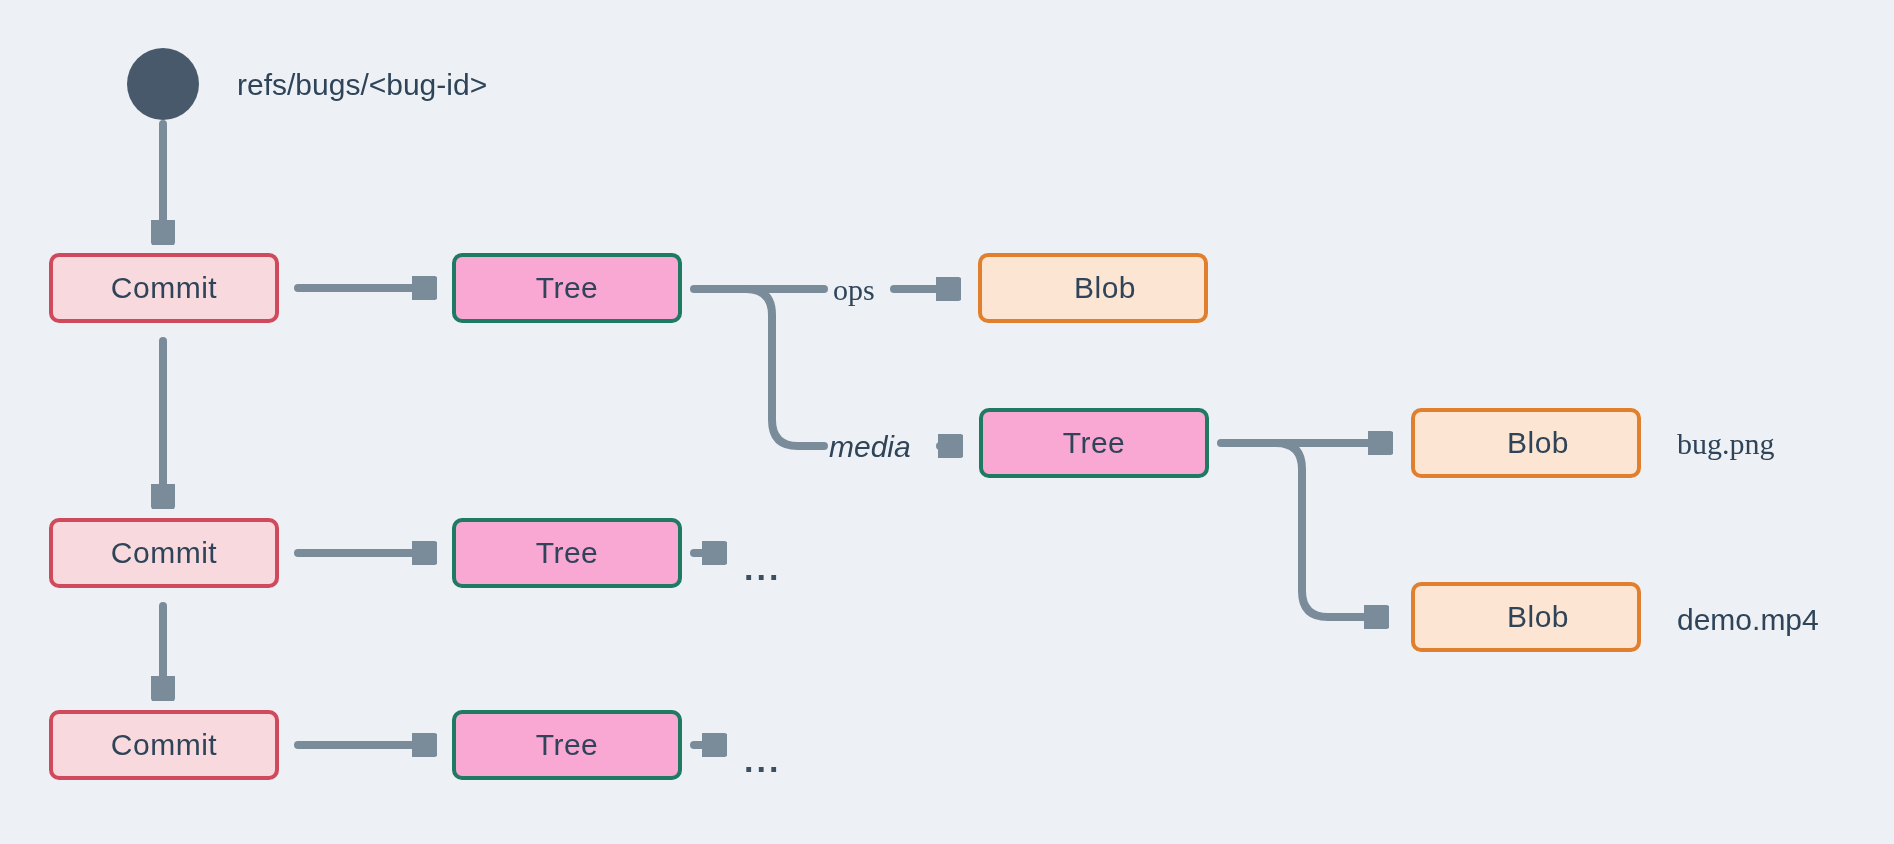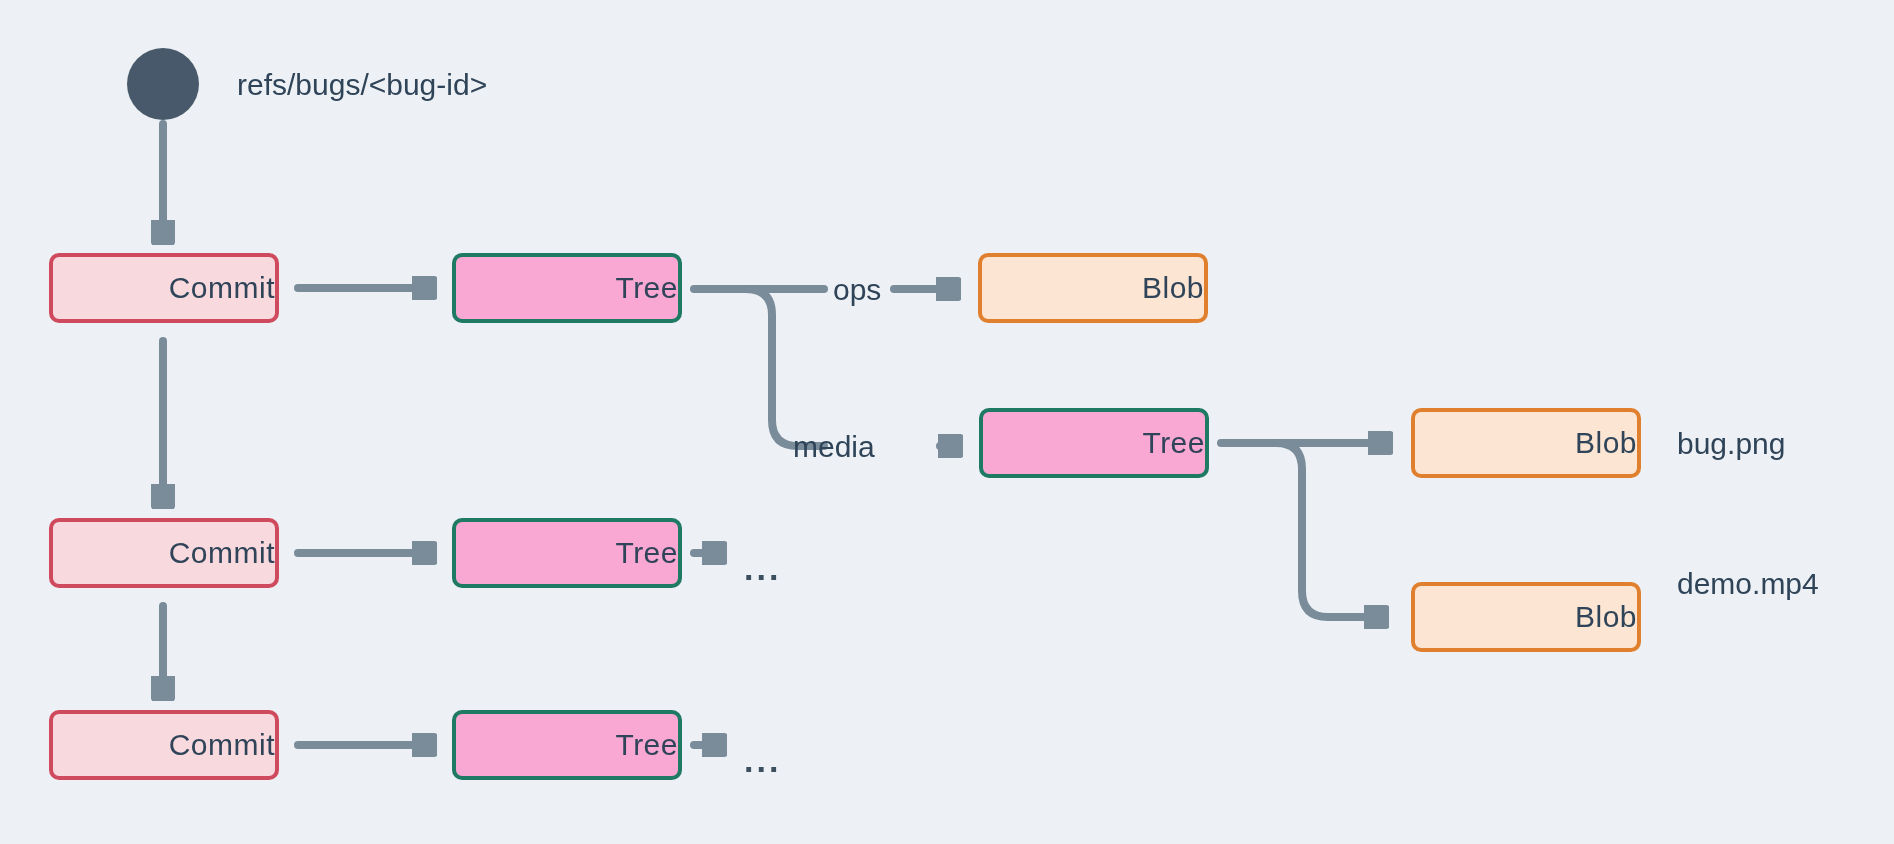--- a/index.html
+++ b/index.html
@@ -27,21 +27,21 @@
     stroke-linecap: round;
   }
   .node {
     position: absolute;
     width: 230px;
     height: 70px;
     box-sizing: border-box;
     border-radius: 10px;
     display: flex;
     align-items: center;
-    justify-content: flex-end;
+    justify-content: center;
     font-size: 30px;
     color: #2f4458;
     letter-spacing: 0.5px;
   }
   .node.commit { background: #f8d9de; border: 4px solid #d04a5e; }
   .node.tree   { background: #f9a8d4; border: 4px solid #1e7a63; }
   .node.blob   { background: #fce5d2; border: 4px solid #e0802f; padding-left: 24px; }
   .ref-circle {
     position: absolute;
     left: 127px; top: 48px;
@@ -50,24 +50,24 @@
     background: #47596a;
   }
   .txt {
     position: absolute;
     transform: translateY(-50%);
     font-size: 30px;
     color: #2f4458;
     white-space: nowrap;
   }
   .ref-label   { left: 237px; top: 85px; }
-  .lbl-ops     { left: 833px; top: 290px; }
-  .lbl-media   { left: 793px; top: 447px; }
-  .lbl-bug     { left: 1677px; top: 444px; }
-  .lbl-demo    { left: 1677px; top: 584px; }
+  .lbl-ops     { left: 833px; top: 290px; font-family: Liberation Serif, serif; }
+  .lbl-media   { left: 829px; top: 447px; font-style: italic; }
+  .lbl-bug     { left: 1677px; top: 444px; font-family: Liberation Serif, serif; }
+  .lbl-demo    { left: 1677px; top: 620px; }
   .ellipsis {
     position: absolute;
     transform: translateY(-50%);
     font-size: 34px;
     font-weight: bold;
     letter-spacing: 3px;
     color: #3c4f5f;
   }
   .more-row2 { left: 744px; top: 568px; }
   .more-row3 { left: 744px; top: 760px; }

